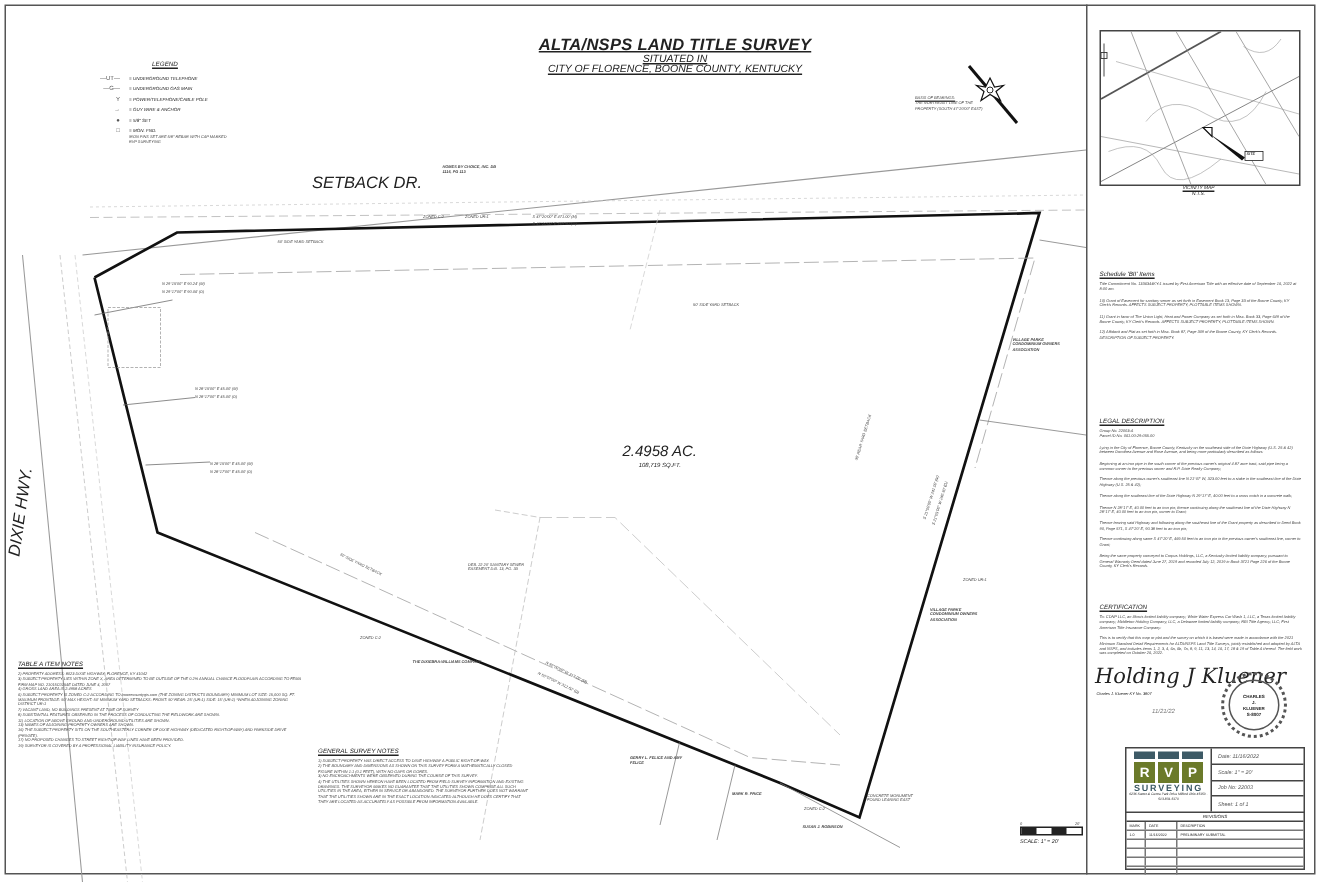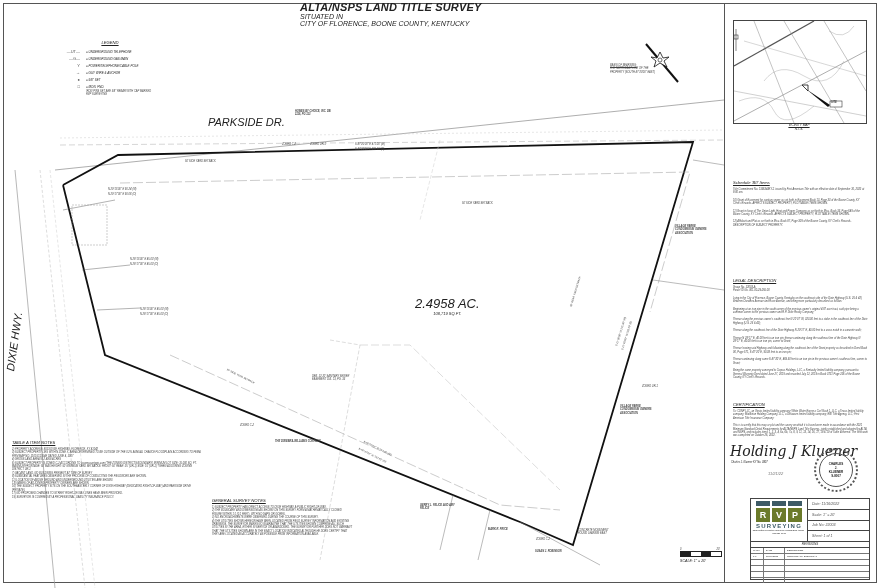--- a/index.html
+++ b/index.html
@@ -1,19 +1,19 @@
 <!DOCTYPE html>
 <html><head>
 <meta charset="utf-8">
 <style>
   html,body{margin:0;padding:0;background:#fff;}
   body{width:882px;height:588px;position:relative;overflow:hidden;font-family:"Liberation Sans",sans-serif;color:#222;}
   .sheet{position:absolute;left:3px;top:3px;width:874px;height:580px;border:1px solid #555;box-sizing:border-box;}
   .divider-v{position:absolute;left:724px;top:3px;width:1px;height:580px;background:#555;}
-  .title{position:absolute;left:300px;top:1px;width:300px;text-align:left;font-style:italic;}
+  .title{position:absolute;left:300px;top:24px;width:300px;text-align:center;font-style:italic;text-decoration:underline;}
   .title .t1{font-size:11px;font-weight:bold;letter-spacing:0.2px;}
   .title .t2{font-size:7px;}
   .title .t3{font-size:7px;}
   .tiny{font-size:2.6px;line-height:3.4px;font-style:italic;color:#444;}
   .heading{font-size:4.2px;font-style:italic;text-decoration:underline;color:#222;margin-bottom:3px;}
   .legend{position:absolute;left:50px;top:40px;width:120px;}
   .legend .heading{text-align:center;}
   .legend .row{display:flex;align-items:center;height:7px;}
   .legend .sym{width:30px;font-size:4px;text-align:right;padding-right:6px;color:#555;}
   .legend .lbl{font-size:3px;font-style:italic;}
@@ -40,21 +40,21 @@
   .rev{position:absolute;left:750px;top:542px;width:120px;height:38px;border:1px solid #444;border-top:none;box-sizing:border-box;}
   .rev-title{font-size:3px;font-style:italic;text-align:center;border-bottom:1px solid #444;height:5px;line-height:5px;}
   .rev-row{display:flex;border-bottom:1px solid #777;height:5px;font-size:2.4px;line-height:5px;}
   .rev-row span{padding-left:2px;border-right:1px solid #777;}
   .rev-row span:nth-child(1){width:10px;}
   .rev-row span:nth-child(2){width:18px;}
   .rev-row span:nth-child(3){flex:1;border-right:none;}
   .notes{position:absolute;left:12px;top:440px;width:190px;}
   .gnotes{position:absolute;left:212px;top:498px;width:140px;}
   .area{position:absolute;left:415px;top:296px;text-align:center;font-style:italic;}
-  .area .a1{font-size:13px;}
+  .area .a1{font-size:10px;}
   .area .a2{font-size:4px;}
   .label-rot{position:absolute;white-space:nowrap;font-style:italic;}
   .road{font-size:11px;}
   .scale{position:absolute;left:680px;top:548px;}
   .scale-bar{display:flex;width:40px;height:4px;border:1px solid #222;}
   .scale-bar span{flex:1;}
   .scale-bar span:nth-child(odd){background:#222;}
   .scale-lbl{font-size:3.6px;font-style:italic;margin-top:2px;}
   .basis{position:absolute;left:610px;top:64px;}
 </style>
@@ -130,21 +130,21 @@
 
   <rect x="72" y="205" width="35" height="40" fill="none" stroke="#999" stroke-width="0.5" stroke-dasharray="2,1"></rect>
 
   <g transform="translate(660,60)">
     <line x1="-14" y1="-16" x2="18" y2="22" stroke="#111" stroke-width="2"></line>
     <polygon points="0,-8 3,-2 9,-3 4,1 7,7 0,3 -6,7 -4,1 -9,-3 -3,-2" fill="#fff" stroke="#111" stroke-width="0.8"></polygon>
     <circle cx="0" cy="0" r="2" fill="#fff" stroke="#111" stroke-width="0.6"></circle>
   </g>
 </svg>
 
-<div class="label-rot road" style="left:208px;top:116px;">PARKSIDE DR.</div>
+<div class="label-rot road" style="left:208px;top:116px;">SETBACK DR.</div>
 <div class="label-rot road" style="left:4px;top:370px;transform:rotate(-82deg);transform-origin:left top;">DIXIE HWY.</div>
 
 <div class="label-rot tiny" style="left:355px;top:143px;">S 47°20'00" E 471.00' (M)</div>
 <div class="label-rot tiny" style="left:355px;top:148px;">S 47°20'00" E 469.50' (D)</div>
 <div class="label-rot tiny" style="left:108px;top:188px;">N 29°15'00" E 90.24' (M)</div>
 <div class="label-rot tiny" style="left:108px;top:193px;">N 29°17'00" E 90.06' (D)</div>
 <div class="label-rot tiny" style="left:130px;top:258px;">N 28°15'00" E 45.00' (M)</div>
 <div class="label-rot tiny" style="left:130px;top:263px;">N 28°17'00" E 45.00' (D)</div>
 <div class="label-rot tiny" style="left:140px;top:308px;">N 28°15'00" E 45.00' (M)</div>
 <div class="label-rot tiny" style="left:140px;top:313px;">N 28°17'00" E 45.00' (D)</div>

